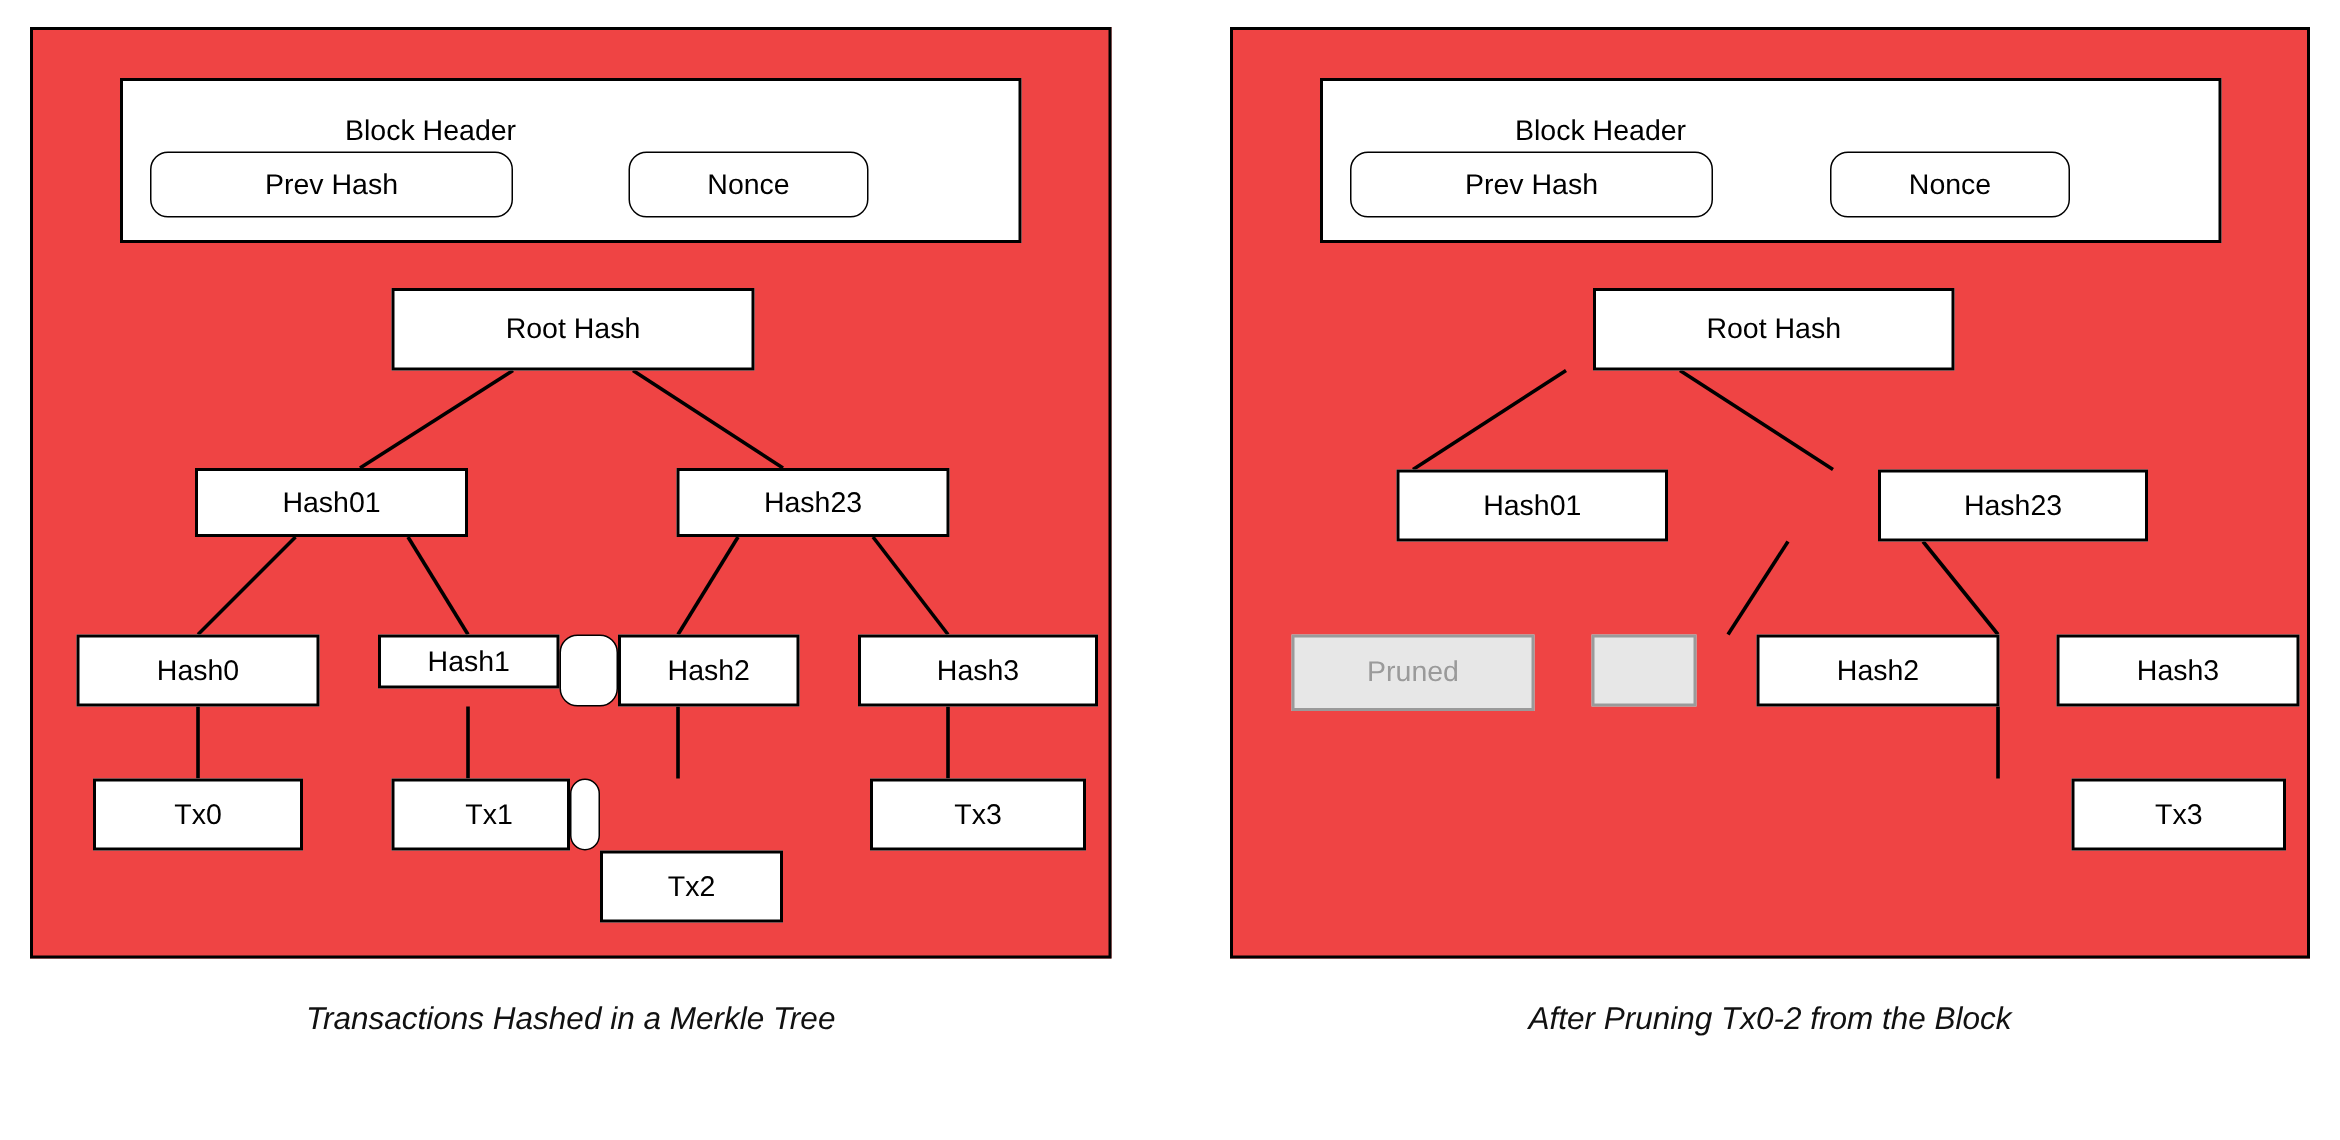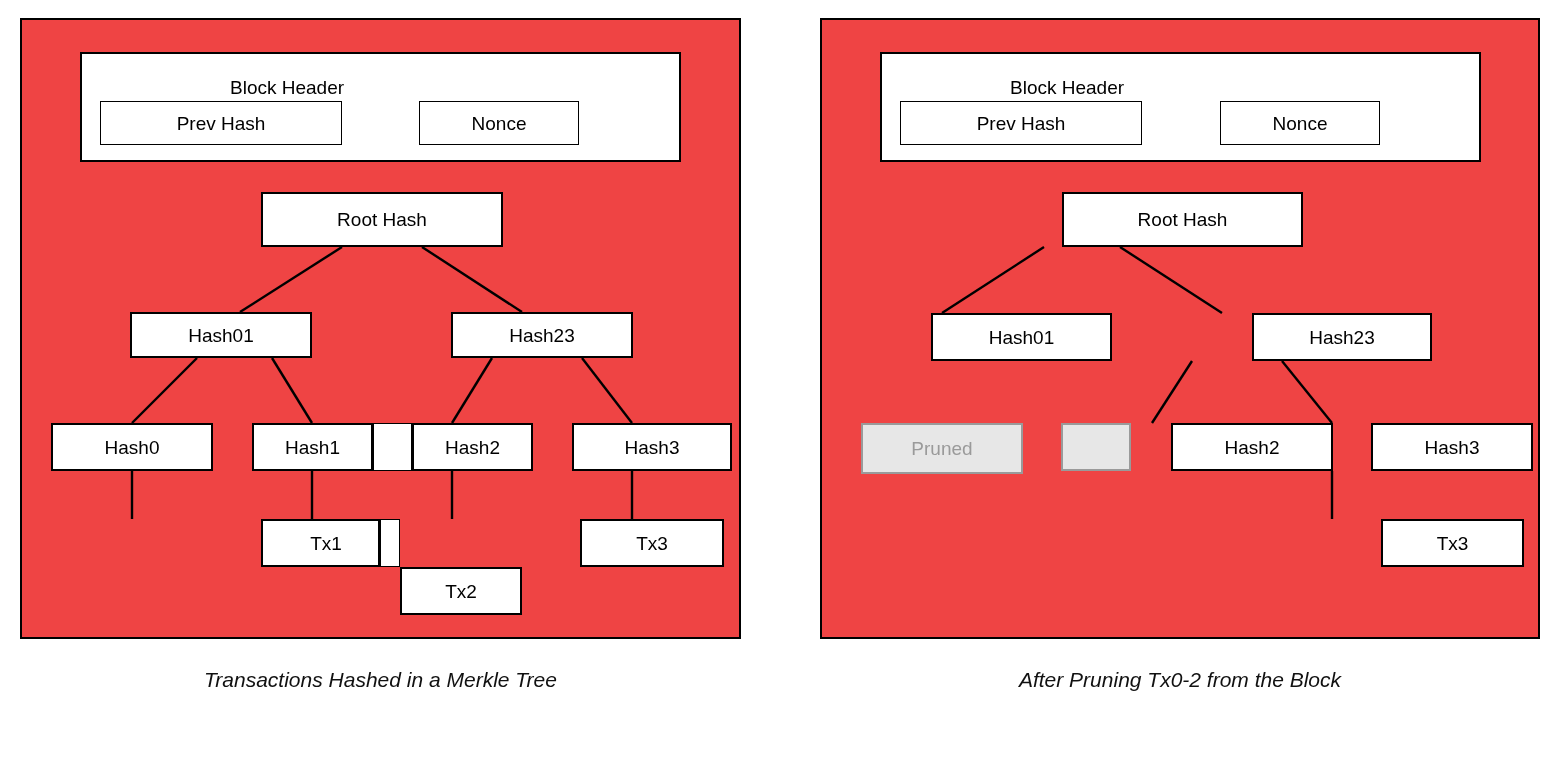--- a/index.html
+++ b/index.html
@@ -3,21 +3,21 @@
 <meta charset="utf-8">
 <style>
   html,body{margin:0;padding:0;background:#ffffff;}
   body{width:1560px;height:760px;font-family:"Liberation Sans",sans-serif;color:#000;}
   #stage{position:relative;width:1560px;height:760px;overflow:hidden;}
 
   .panel{position:absolute;border:2.5px solid #000;background:#ef4444;box-sizing:border-box;}
 
   .box{position:absolute;box-sizing:border-box;border:2.5px solid #000;background:#fff;
        display:flex;align-items:center;justify-content:center;font-size:19px;line-height:1;color:#000;}
-  .box.thin{border-width:1.6px;}
+  .box.thin{border-width:1.6px;border-radius:12px;}
   .box.header{justify-content:flex-start;align-items:flex-start;}
   .hdr-label{position:absolute;font-size:19px;color:#000;white-space:nowrap;}
 
   .pruned{position:absolute;box-sizing:border-box;border:2px solid #9a9a9a;background:#e7e7e7;
           display:flex;align-items:center;justify-content:center;font-size:19px;color:#9a9a9a;}
 
   svg.links{position:absolute;left:0;top:0;overflow:visible;pointer-events:none;}
   svg.links line{stroke:#000;stroke-width:2.4;}
 
   .caption{position:absolute;font-style:italic;font-size:21px;color:#111;white-space:nowrap;text-align:center;}
@@ -52,26 +52,27 @@
       <line x1="610" y1="451" x2="610" y2="499"></line>
     </svg>
 
     <div class="box" style="left:239px;top:172px;width:242px;height:55px;">Root Hash</div>
 
     <div class="box" style="left:108px;top:292px;width:182px;height:46px;">Hash01</div>
     <div class="box" style="left:429px;top:292px;width:182px;height:46px;">Hash23</div>
 
     <div class="box" style="left:29px;top:403px;width:162px;height:48px;">Hash0</div>
 
-    <div class="box" style="left:230px;top:403px;width:121px;height:48px;">Hash1</div>
+    <div class="box" style="left:230px;top:403px;width:121px;height:36px;">Hash1</div>
     <div class="box thin" style="left:351px;top:403px;width:39px;height:48px;"></div>
     <div class="box" style="left:390px;top:403px;width:121px;height:48px;">Hash2</div>
 
     <div class="box" style="left:550px;top:403px;width:160px;height:48px;">Hash3</div>
 
+    <div class="box" style="left:40px;top:499px;width:140px;height:48px;">Tx0</div>
 
     <div class="box" style="left:239px;top:499px;width:119px;height:48px;padding-left:11px;">Tx1</div>
     <div class="box thin" style="left:358px;top:499px;width:20px;height:48px;"></div>
     <div class="box" style="left:378px;top:499px;width:122px;height:48px;margin-top:48px;">Tx2</div>
 
     <div class="box" style="left:558px;top:499px;width:144px;height:48px;">Tx3</div>
   </div>
 
   <div class="caption" style="left:20px;top:668px;width:721px;">Transactions Hashed in a Merkle Tree</div>
 

